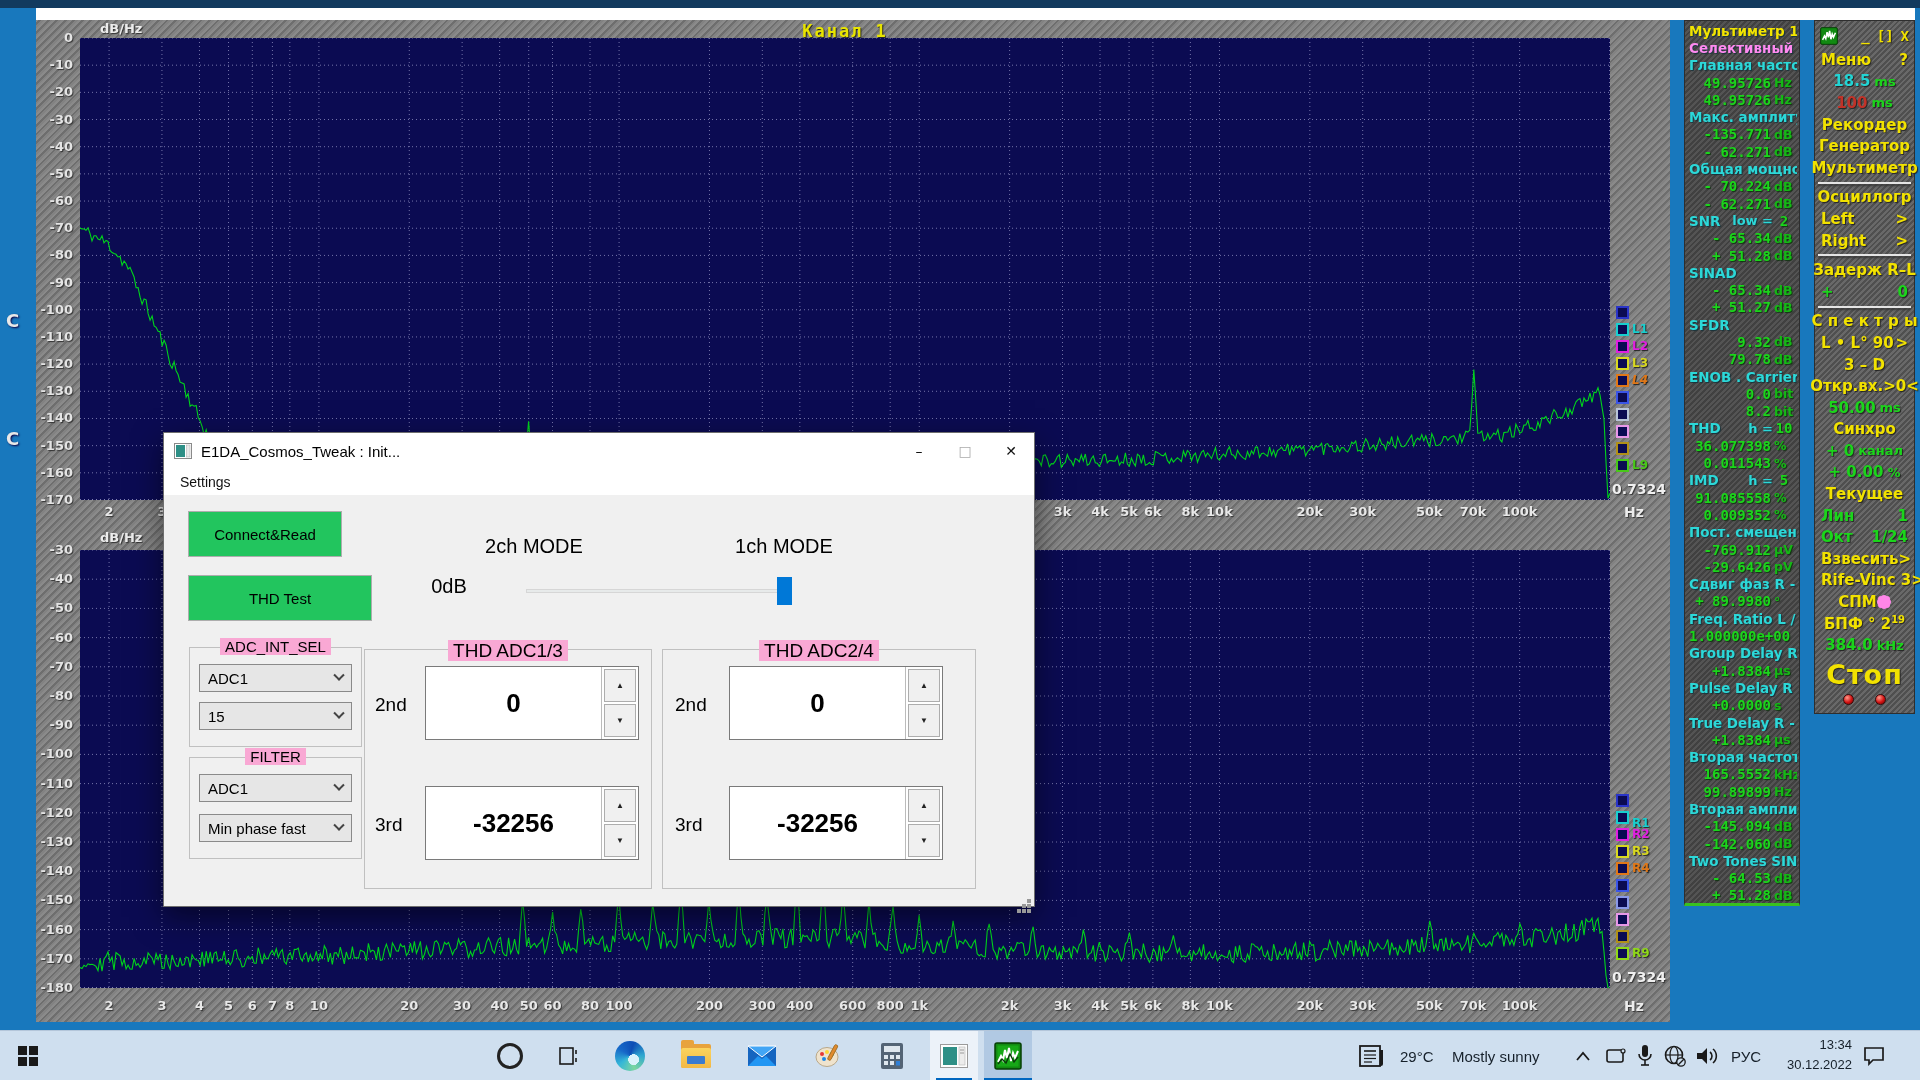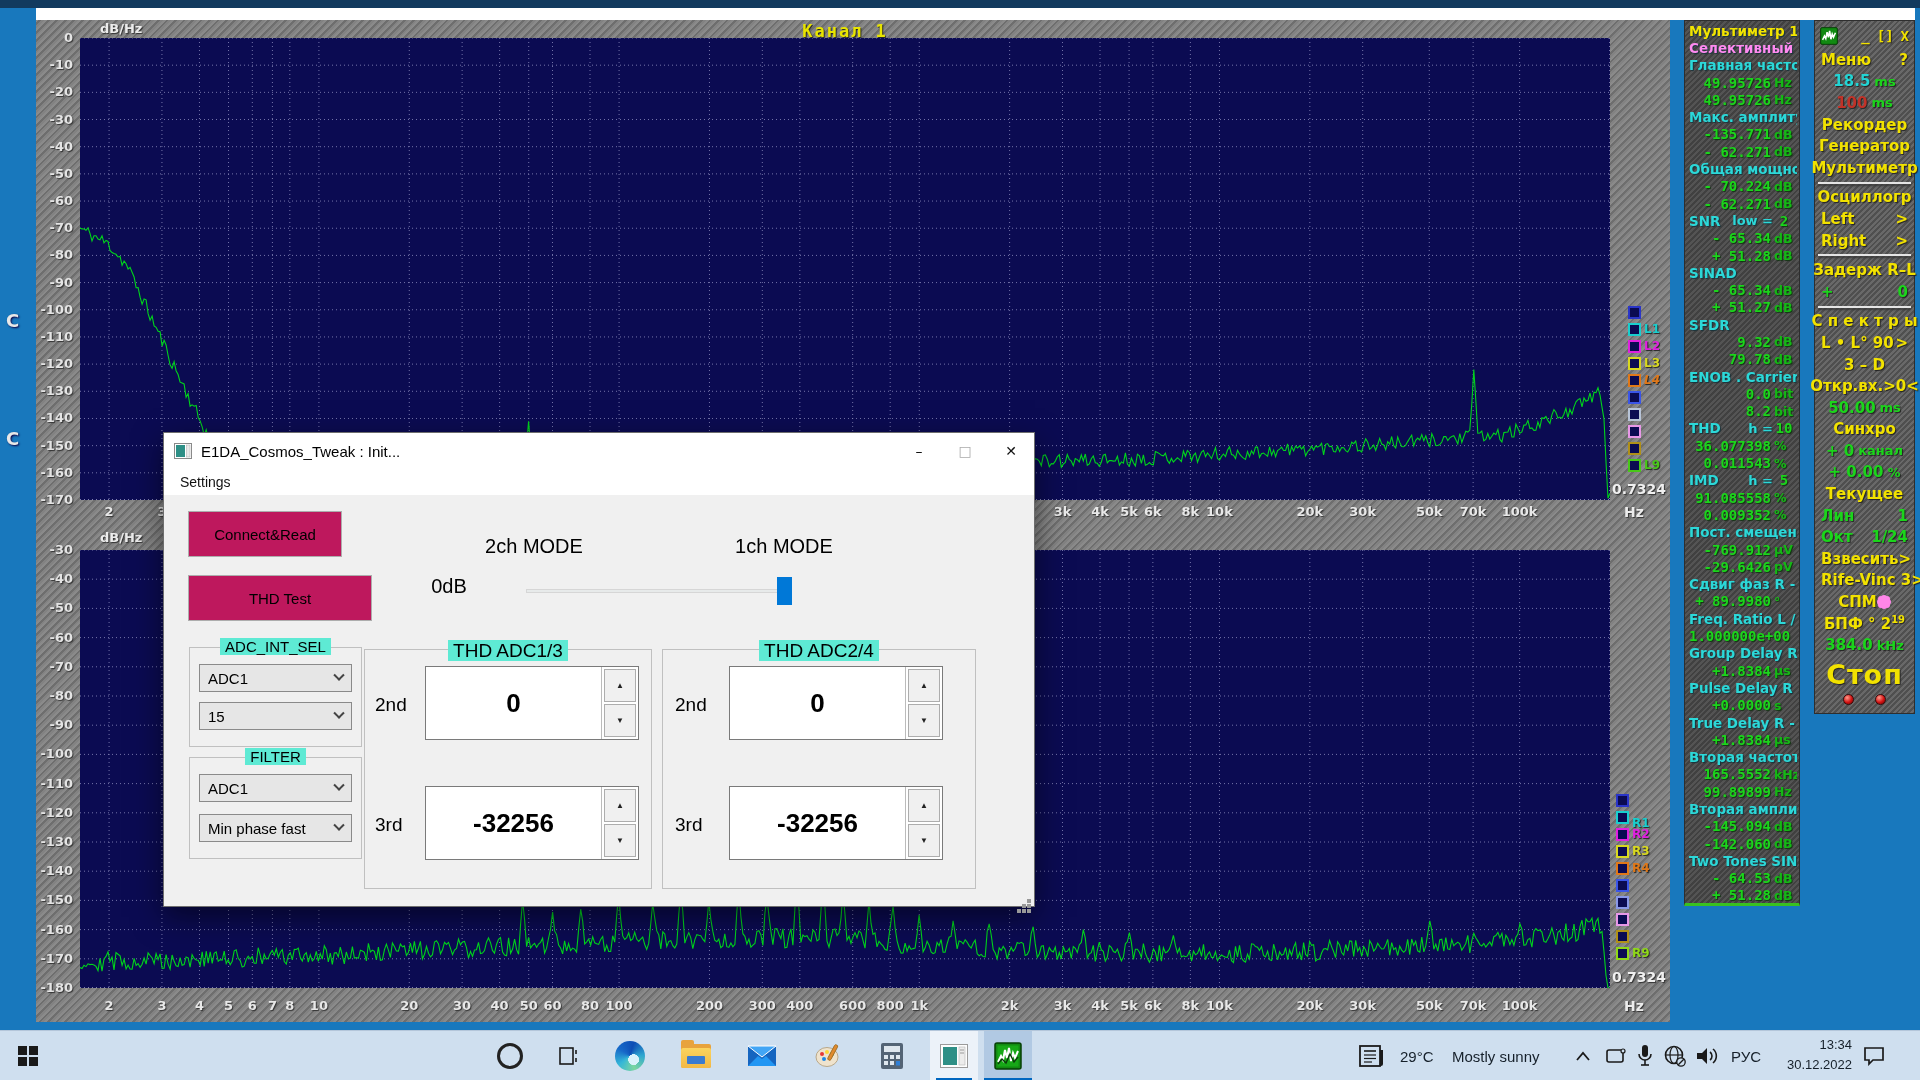--- a/index.html
+++ b/index.html
@@ -63,24 +63,24 @@
          background:#f0f0f0; border:1px solid #6e6e6e; box-shadow:0 10px 28px rgba(0,0,0,.5); }
   .dlg-titlebar { position:absolute; left:0; top:0; width:100%; height:36px; background:#ffffff; display:flex; align-items:center; }
   .dlg-icon { margin-left:10px; width:18px; height:16px; }
   .dlg-title { margin-left:9px; font:15px "Liberation Sans",sans-serif; color:#000; }
   .dlg-controls { margin-left:auto; display:flex; height:36px; }
   .dlg-controls .ctl { width:46px; height:36px; display:flex; align-items:center; justify-content:center; font:14px "DejaVu Sans",sans-serif; color:#111; cursor:default; }
   .dlg-controls .ctl.disabled { color:#aaa; }
   .dlg-menubar { position:absolute; left:0; top:36px; width:100%; height:26px; background:#ffffff; display:flex; align-items:center; }
   .dlg-menubar span { margin-left:10px; font:14px "Liberation Sans",sans-serif; color:#111; padding:2px 6px; }
   .dlg-body { position:absolute; left:0; top:62px; width:100%; height:413px; }
-  .wbutton { position:absolute; background:#be185d; border:1px solid #adadad; font:15px "Liberation Sans",sans-serif; color:#000; display:flex; align-items:center; justify-content:center; cursor:default; }
+  .wbutton { position:absolute; background:#22c55e; border:1px solid #adadad; font:15px "Liberation Sans",sans-serif; color:#000; display:flex; align-items:center; justify-content:center; cursor:default; }
   .groupbox { position:absolute; border:1px solid #c0c0c0; }
   .groupbox .gb-title { position:absolute; top:-10px; left:0; width:100%; text-align:center; }
-  .groupbox .gb-title span { background:#5eead4; padding:0 5px; font:15px "Liberation Sans",sans-serif; color:#000; }
+  .groupbox .gb-title span { background:#f9a8d4; padding:0 5px; font:15px "Liberation Sans",sans-serif; color:#000; }
   .gb-big .gb-title span { font-size:19px; }
   .w-select { position:absolute; height:28px; background:#e6e6e6; border:1px solid #8a8a8a; display:flex; align-items:center; padding:0 8px; font:15px "Liberation Sans",sans-serif; color:#000; cursor:default; }
   .w-select .chev { margin-left:auto; width:8px; height:8px; border-right:2px solid #444; border-bottom:2px solid #444; transform:rotate(45deg) translate(-2px,-2px); }
   .biglabel { position:absolute; font:20px "Liberation Sans",sans-serif; color:#000; text-align:center; }
   .slider { position:absolute; }
   .slider-track { position:absolute; left:0; right:0; top:12px; height:4px; background:#e7eaea; border:1px solid #d6d6d6; }
   .slider-thumb { position:absolute; right:0; top:0; width:15px; height:28px; background:#0078d7; }
   .spinlabel { position:absolute; font:19px "Liberation Sans",sans-serif; color:#000; }
   .spinbox { position:absolute; width:214px; height:74px; background:#fff; border:1px solid #7a7a7a; display:flex; }
   .spin-val { flex:1; display:flex; align-items:center; justify-content:center; font:bold 26px "Liberation Sans",sans-serif; color:#000; }
@@ -231,21 +231,21 @@
       <div class="xtick" style="left: 1091.86px; top: 484px; width: 50px;">6k</div>
       <div class="xtick" style="left: 1129.36px; top: 484px; width: 50px;">8k</div>
       <div class="xtick" style="left: 1158.45px; top: 484px; width: 50px;">10k</div>
       <div class="xtick" style="left: 1248.82px; top: 484px; width: 50px;">20k</div>
       <div class="xtick" style="left: 1301.68px; top: 484px; width: 50px;">30k</div>
       <div class="xtick" style="left: 1368.27px; top: 484px; width: 50px;">50k</div>
       <div class="xtick" style="left: 1412.14px; top: 484px; width: 50px;">70k</div>
       <div class="xtick" style="left: 1458.64px; top: 484px; width: 50px;">100k</div>
       <div class="xunit" style="left: 1588px; top: 484px;">Hz</div>
       <div class="cursorval" style="left: 1576px; top: 461px; width: 56px;">0.7324</div>
-      <div class="legend" style="left: 1580px; top: 284px; margin-left: 12px;">
+      <div class="legend" style="left: 1580px; top: 284px;">
         <div class="lg-row">
           <span class="lg-sq" style="border-color: rgb(42, 53, 200);"></span>
         </div>
         <div class="lg-row">
           <span class="lg-sq" style="border-color: rgb(24, 207, 207);"></span>
           <span class="lg-lb" style="color: rgb(24, 207, 207);">L1</span>
         </div>
         <div class="lg-row">
           <span class="lg-sq" style="border-color: rgb(224, 32, 224);"></span>
           <span class="lg-lb" style="color: rgb(224, 32, 224);">L2</span>

